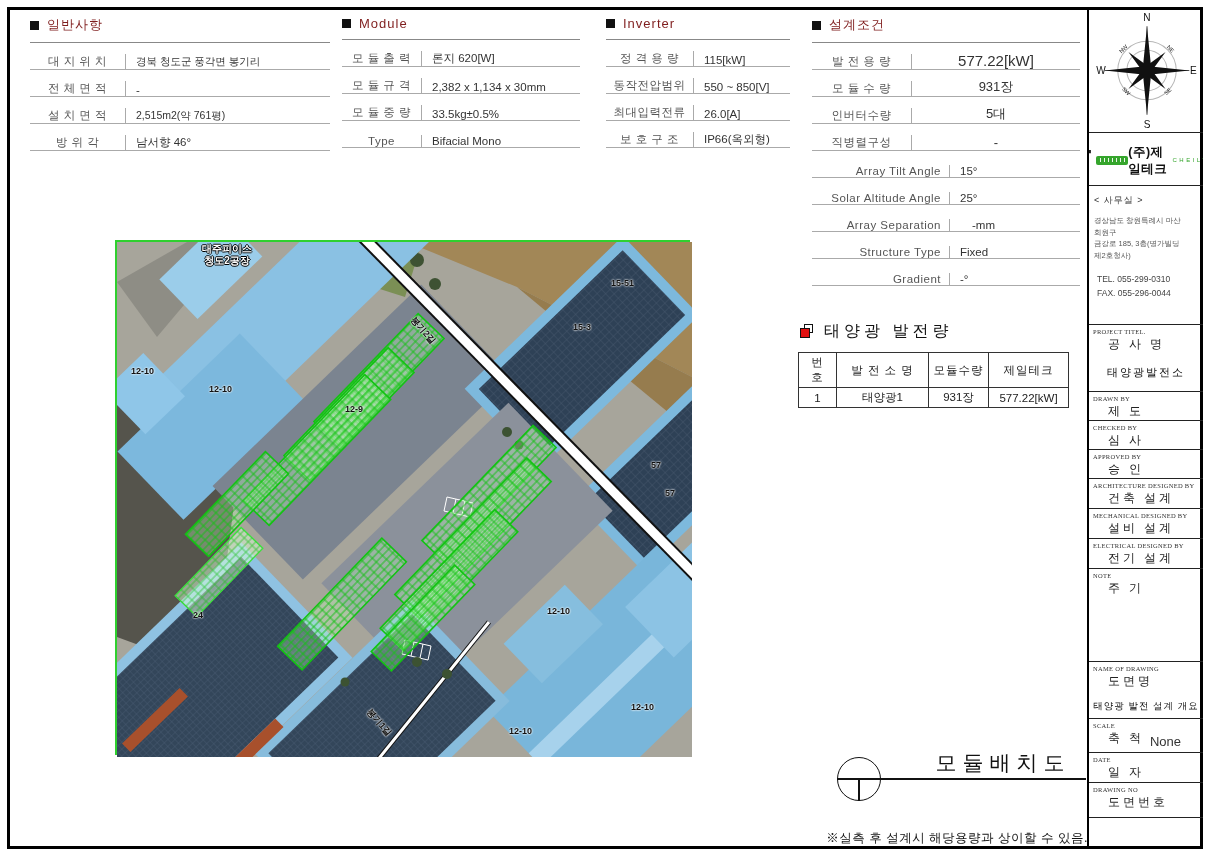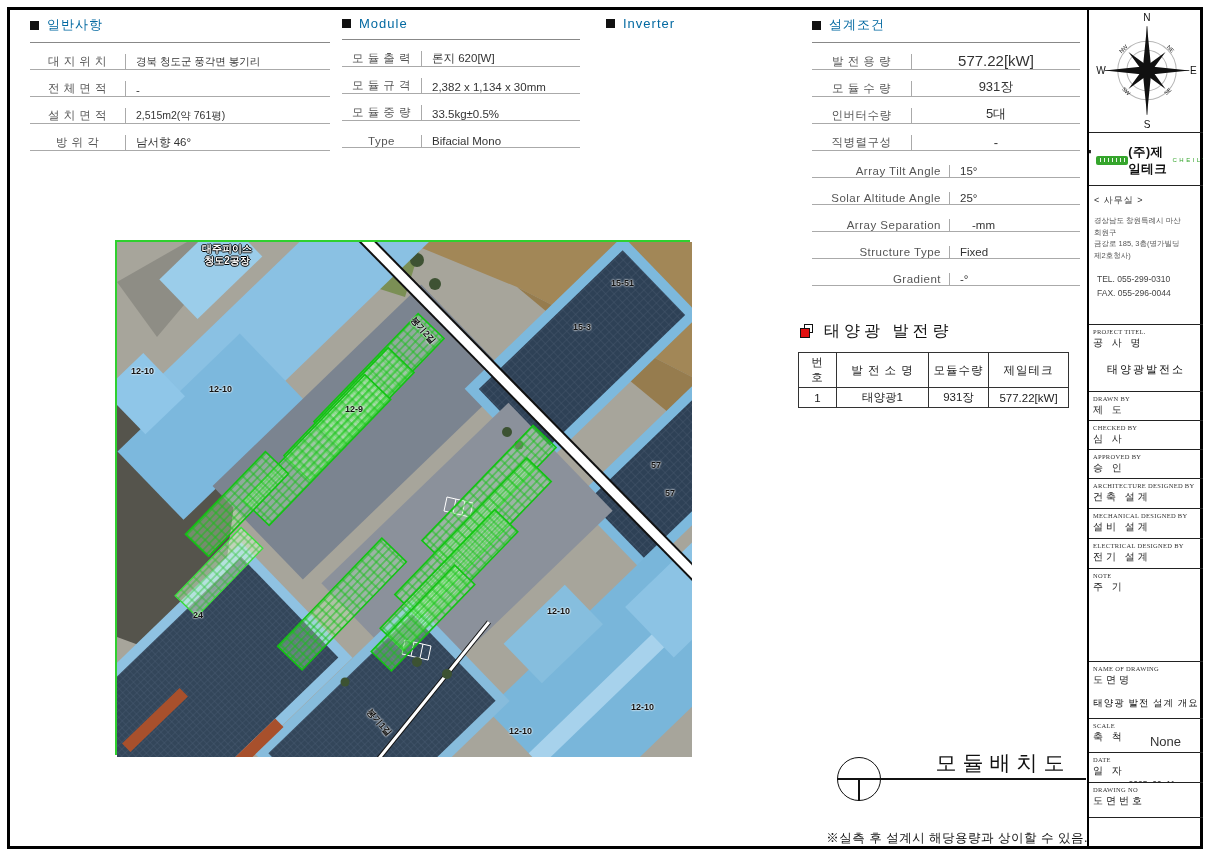--- a/index.html
+++ b/index.html
@@ -2,21 +2,21 @@
 <html><head>
 <meta charset="utf-8">
 <style>
   * { margin:0; padding:0; box-sizing:border-box; }
   body { background:#fff; font-family:"Liberation Sans", sans-serif; }
   .page { position:relative; width:1210px; height:856px; background:#fff; overflow:hidden; }
   .frame { position:absolute; left:7px; top:7px; right:7px; bottom:7px; border:3px solid #000; }
 
   
   .spec { position:absolute; }
-  .spec .hd { display:flex; align-items:center; gap:8px; font-size:13px; color:#0369a1; margin-bottom:8px; letter-spacing:1px; }
+  .spec .hd { display:flex; align-items:center; gap:8px; font-size:13px; color:#7f1d1d; margin-bottom:8px; letter-spacing:1px; }
   .sq { width:9px; height:9px; background:#111; display:inline-block; }
   .tbl { border-top:1px solid #888; }
   .row { display:flex; align-items:flex-end; border-bottom:1px solid #aaa; min-height:27px; }
   .lb { display:flex; align-items:center; justify-content:center; color:#555; font-size:11.5px; letter-spacing:0.5px; border-right:1px solid #aaa; text-align:center; }
   .vl { display:flex; align-items:center; padding-left:10px; font-size:11.5px; color:#333; flex:1; }
   .g-lb { width:96px; } .m-lb { width:80px; } .i-lb { width:88px; } .d-lb { width:100px; }
   .d-vl { justify-content:center; padding-left:0; font-size:13px; }
   .d-vl.big { font-size:15px; }
   .s-lb { width:138px; justify-content:flex-end; padding-right:8px; font-size:11.5px; }
 
@@ -42,21 +42,21 @@
   .fcircle { position:absolute; left:837px; top:757px; width:44px; height:44px; border:1.5px solid #111; border-radius:50%; }
   .fvert { position:absolute; left:858px; top:779px; width:1.5px; height:22px; background:#111; }
   .ftitle { position:absolute; left:920px; top:749px; width:166px; text-align:center; font-size:21px; color:#111; letter-spacing:6px; }
   .fnote { position:absolute; left:822px; top:830px; width:266px; text-align:right; font-size:12.5px; color:#111; letter-spacing:0.5px; }
 
   
   .tb { position:absolute; left:1087px; top:10px; width:116px; height:836px; border-left:2px solid #000; display:flex; flex-direction:column; }
   .sec { border-bottom:1.5px solid #222; position:relative; overflow:hidden; }
   .sec:last-child { border-bottom:none; flex:1; }
   .en { font-family:"Liberation Serif", serif; font-size:6.5px; color:#333; padding:3px 0 0 4px; letter-spacing:0.3px; }
-  .ko { font-size:10px; color:#222; padding:1px 0 0 4px; letter-spacing:3px; }
+  .ko { font-size:12px; color:#222; padding:1px 0 0 19px; letter-spacing:3px;font-family:Liberation Serif, serif; }
   .secval { text-align:center; font-size:11px; color:#111; letter-spacing:2px; margin-top:12px; }
   .secval2 { text-align:center; font-size:9.5px; color:#111; letter-spacing:1px; margin-top:10px; }
   .scaleval { position:absolute; right:22px; top:15px; font-size:13px; color:#333; }
   .dateval { text-align:center; font-size:8.5px; color:#333; margin-top:1px; padding-left:14px; }
 
   .office { padding:8px 19px 0 5px; }
   .off-h { font-size:9px; color:#333; letter-spacing:1px; }
   .off-a { font-size:7.5px; color:#555; line-height:1.55; margin-top:8px; }
   .off-t { font-size:8.5px; color:#444; line-height:1.65; margin-top:10px; padding-left:3px; }
 
@@ -125,20 +125,38 @@
           <div class="vl">Bifacial Mono</div>
         </div>
     </div>
   </div>
 
   <div class="spec" style="left:606px;top:16px;width:184px">
     <div class="hd">
         <span class="sq"></span>
         <span>Inverter</span>
       </div>
+    <div class="tbl">
+      <div class="row">
+          <div class="lb i-lb">정 격 용 량</div>
+          <div class="vl">115[kW]</div>
+        </div>
+      <div class="row">
+          <div class="lb i-lb">동작전압범위</div>
+          <div class="vl">550 ~ 850[V]</div>
+        </div>
+      <div class="row">
+          <div class="lb i-lb">최대입력전류</div>
+          <div class="vl">26.0[A]</div>
+        </div>
+      <div class="row">
+          <div class="lb i-lb">보 호 구 조</div>
+          <div class="vl">IP66(옥외형)</div>
+        </div>
+    </div>
   </div>
 
   <div class="spec" style="left:812px;top:16px;width:268px">
     <div class="hd">
         <span class="sq"></span>
         <span>설계조건</span>
       </div>
     <div class="tbl">
       <div class="row">
           <div class="lb d-lb">발 전 용 량</div>

